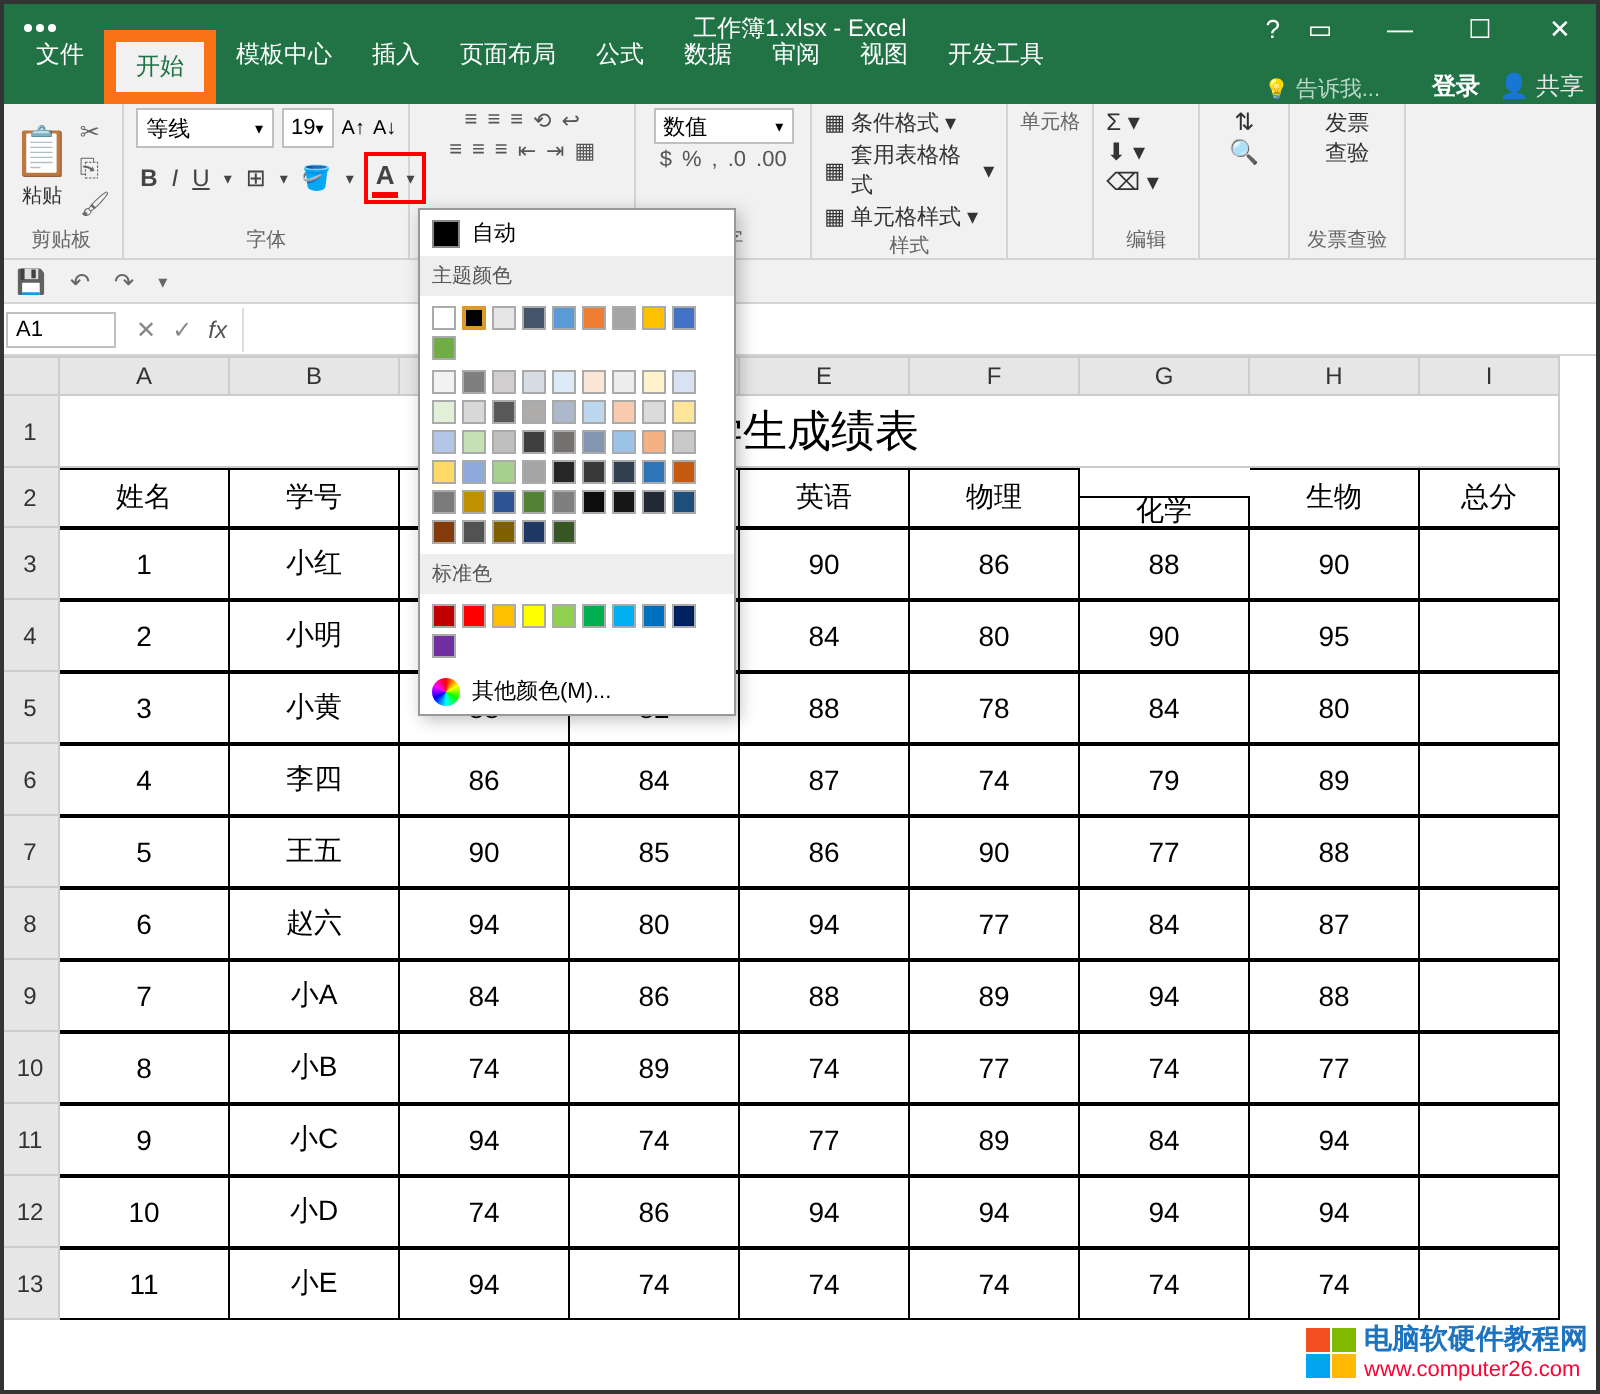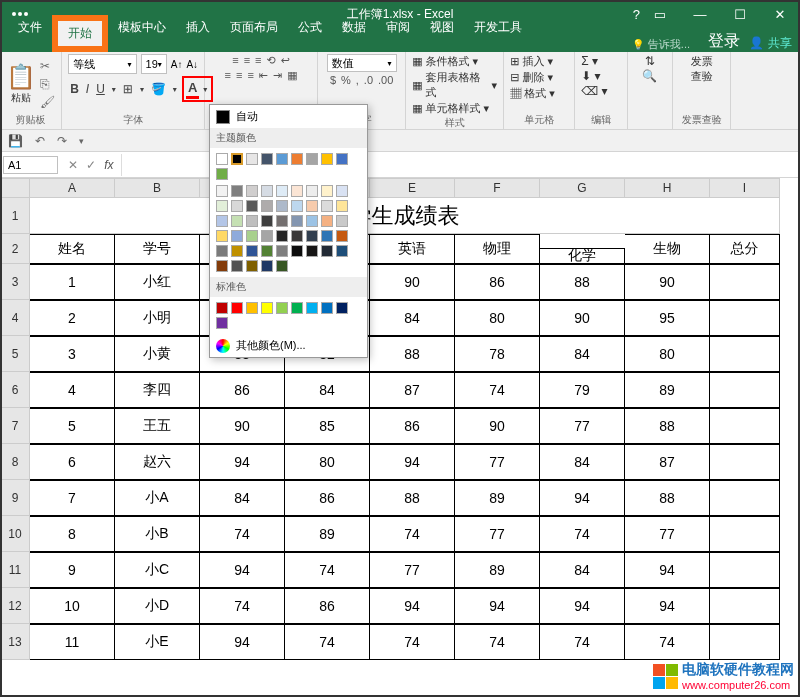--- a/index.html
+++ b/index.html
@@ -12,22 +12,22 @@
 .titlebar .winctrl { position:absolute; right:0; display:flex; }
 .titlebar .winctrl div { width:40px; height:28px; display:flex; align-items:center; justify-content:center; color:#fff; font-size:13px; }
 .titlebar .help-icon { position:absolute; right:160px; color:#fff; font-size:13px;}
 
 .tabbar { background:#217346; height:24px; display:flex; align-items:flex-end; padding-left:8px; position:relative; }
 .tab { color:#fff; font-size:12px; padding:4px 10px; cursor:pointer; }
 .tab.active { background:#f1f1f1; color:#217346; }
 .tab.highlighted { border:6px solid #f97316;text-align:right; }
 .tabbar .tell { position:absolute; right:110px; color:#b8d8c9; font-size:11px; }
 .tabbar .tell::before { content:"💡"; margin-right:3px; font-size:10px; }
-.tabbar .login { position:absolute; right:60px; color:#fff; font-size:16px; }
-.tabbar .share { position:absolute; right:8px; color:#5eead4; font-size:12px; }
+.tabbar .login { position:absolute; right:60px; color:#fff; font-size:12px;font-weight:bold; }
+.tabbar .share { position:absolute; right:8px; color:#e5e5e5; font-size:12px; }
 
 .ribbon { background:#f1f1f1; height:78px; border-bottom:1px solid #d4d4d4; display:flex; }
 .rgroup { border-right:1px solid #d4d4d4; padding:2px 6px 0; display:flex; flex-direction:column; justify-content:space-between; align-items:center; }
 .rgroup .glabel { font-size:10px; color:#666; text-align:center; padding-bottom:2px; }
 .rgroup .gcontent { flex:1; display:flex; align-items:center; gap:4px; }
 
 .clipboard .gcontent { flex-direction:row; }
 .paste { display:flex; flex-direction:column; align-items:center; font-size:10px; color:#333; }
 .paste .icon { font-size:24px; }
 .miniicons { display:flex; flex-direction:column; gap:4px; font-size:12px; color:#666; }
@@ -221,25 +221,20 @@
   <div class="rgroup styles-group">
     <div class="gcontent">
       <div class="sitem">▦ <span>条件格式</span> ▾</div>
       <div class="sitem">▦ <span>套用表格格式</span> ▾</div>
       <div class="sitem">▦ <span>单元格样式</span> ▾</div>
     </div>
     <div class="glabel">样式</div>
   </div>
 
   <div class="rgroup cells-group">
-    <div class="gcontent">
-      <div>⊞ <span>插入</span> ▾</div>
-      <div>⊟ <span>删除</span> ▾</div>
-      <div>▦ <span>格式</span> ▾</div>
-    </div>
     <div class="glabel">单元格</div>
   </div>
 
   <div class="rgroup editing-group">
     <div class="gcontent">
       <div>Σ ▾</div>
       <div>⬇ ▾</div>
       <div>⌫ ▾</div>
     </div>
     <div class="glabel">编辑</div>

